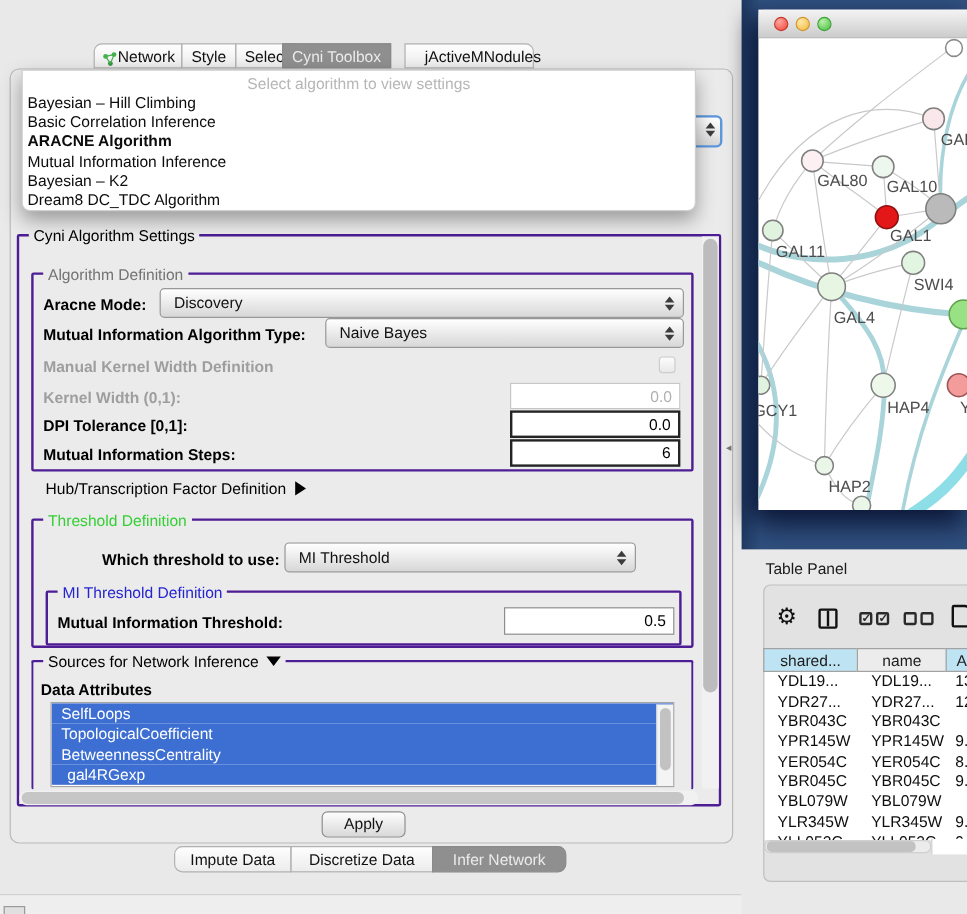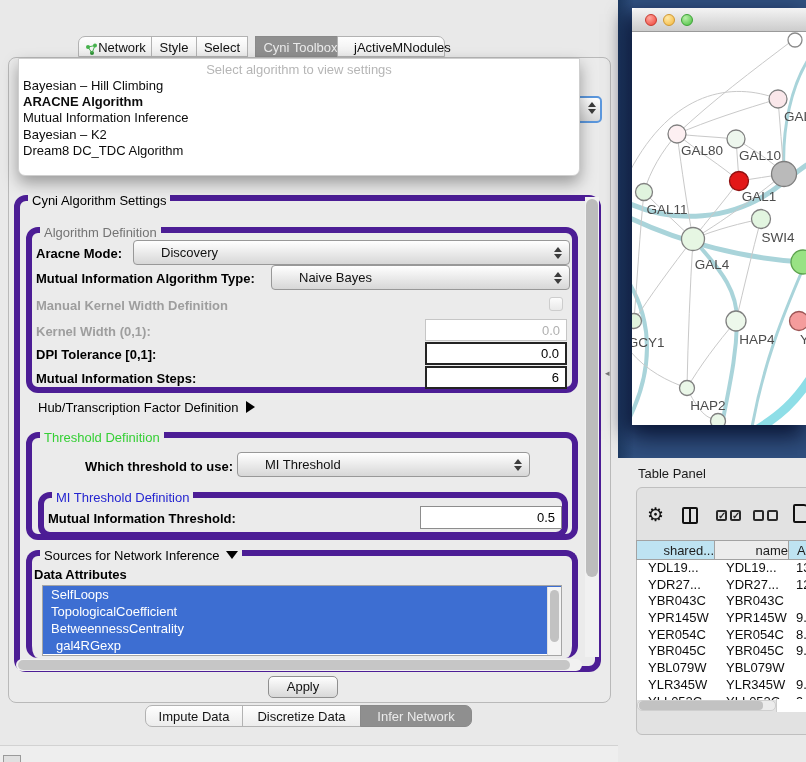--- a/index.html
+++ b/index.html
@@ -19,26 +19,26 @@
        font-size:13px;color:#111;text-align:center;line-height:21px;box-sizing:border-box;}
   .tab.sel{background:#8f8f8f;color:#ebebeb;border-color:#8a8a8a;}
   .tab-first{border-radius:7px 0 0 0;}
   .tab-last{border-radius:0 7px 0 0;}
   .btab{top:705px;height:22px;line-height:22px;}
   .btab-first{border-radius:7px 0 0 7px;}
   .btab-last{border-radius:0 7px 7px 0;}
   .net-ic{left:6px;top:4px;}
   
   .main-panel{left:8px;top:57px;width:603px;height:646px;background:#ebebeb;border:1px solid #b9b9b9;border-radius:8px;box-sizing:border-box;}
-  .group{border:6px solid #4c1d95;border-radius:12px;box-sizing:border-box;background:transparent;}
+  .group{border:2px solid #4c1d95;border-radius:2px;box-sizing:border-box;background:transparent;}
   .glabel{position:absolute;top:-8px;left:8px;background:#ebebeb;padding:0 4px;font-size:13px;white-space:nowrap;}
   .lbl{font-size:13px;font-weight:bold;color:#000;white-space:nowrap;}
   .lbl.dis{color:#9e9e9e;}
   .combo{background:linear-gradient(#ffffff,#d7d7d7);border:1px solid #989898;border-radius:4px;
-         font-size:13px;color:#111;display:flex;align-items:center;padding-left:27px;box-sizing:border-box;}
+         font-size:13px;color:#111;display:flex;align-items:center;padding-left:11px;box-sizing:border-box;}
   .arrs{margin-left:auto;margin-right:7px;display:flex;flex-direction:column;align-items:center;}
   .arrs i{display:block;width:0;height:0;border-left:4px solid transparent;border-right:4px solid transparent;}
   .arrs .u{border-bottom:5px solid #3c3c3c;margin-bottom:2px;}
   .arrs .dn{border-top:5px solid #3c3c3c;}
   input.tf{position:absolute;box-sizing:border-box;font-family:"Liberation Sans",sans-serif;
            font-size:13px;text-align:right;padding:0 6px 0 2px;background:#fff;}
   .tf-strong{border:2px solid #242424;}
   .tf-med{border:1px solid #8d8d8d;}
   .tf-dis{border:1px solid #c6c6c6;color:#b0b0b0;background:#fcfcfc;}
   .cbox{width:14px;height:14px;border:1px solid #cdcdcd;border-radius:3px;background:linear-gradient(#fcfcfc,#e9e9e9);box-sizing:border-box;}
@@ -80,21 +80,21 @@
   .right-lower{left:618px;top:458px;width:188px;height:304px;background:#e9e9e9;}
   .tp-title{left:638px;top:466px;font-size:13px;color:#1b1b1b;}
   .tp-box{left:636px;top:487px;width:176px;height:248px;background:#e2e2e2;border:1px solid #bfbfbf;border-radius:6px;box-sizing:border-box;}
   .ticon{color:#111;}
   .gear{left:647px;top:504px;font-size:19px;line-height:22px;}
   .colsplit{left:682px;top:507px;width:16px;height:17px;border:2px solid #111;border-radius:2px;box-sizing:border-box;}
   .colsplit i{position:absolute;left:5px;top:0;width:2px;height:13px;background:#111;}
   .ckb{top:510px;width:11px;height:11px;border:2px solid #2a2a2a;border-radius:2px;box-sizing:border-box;font-size:10px;line-height:8px;text-align:center;color:#2a2a2a;font-weight:bold;}
   .pagic{left:793px;top:504px;width:16px;height:19px;border:2px solid #111;border-radius:2px 5px 2px 2px;box-sizing:border-box;background:#e2e2e2;}
   .thead{left:636px;top:540px;width:176px;height:20px;display:grid;grid-template-columns:78px 74px 1fr;}
-  .th{border:1px solid #a2a2a2;border-right:none;font-size:13px;color:#1d1d1d;text-align:right;line-height:19px;box-sizing:border-box;background:#ececec;overflow:hidden;}
+  .th{border:1px solid #a2a2a2;border-right:none;font-size:13px;color:#1d1d1d;text-align:center;line-height:19px;box-sizing:border-box;background:#ececec;overflow:hidden;}
   .th.hl{background:var(--hdr,#bee3f2);}
   .tbody{left:636px;top:560px;width:176px;height:140px;background:#fff;overflow:hidden;border-left:1px solid #bbb;}
   .tr{display:grid;grid-template-columns:78px 74px 1fr;height:16.7px;}
   .td{font-size:13px;color:#0e0e0e;line-height:16.6px;padding-left:11px;white-space:nowrap;overflow:hidden;}
   .td.num{padding-left:7px;}
   .tp-hscroll{left:637px;top:700px;width:139px;height:11px;background:#ececec;border:1px solid #cfcfcf;border-radius:5px;box-sizing:border-box;}
   .tp-hthumb{left:639px;top:701px;width:124px;height:9px;border-radius:4px;background:#c2c2c2;}
   .tp-corner{left:776px;top:699px;width:30px;height:13px;background:#fff;border-left:1px solid #ccc;}
   svg text{font-family:"Liberation Sans",sans-serif;}
 </style>
@@ -111,21 +111,21 @@
             <circle cx="3" cy="4" r="2" fill="#45b14c"></circle>
             <circle cx="10" cy="2.5" r="2" fill="#45b14c"></circle>
             <circle cx="7" cy="10" r="2" fill="#2f8f36"></circle>
             <path d="M3 4 L10 2.5 L7 10 Z" fill="none" stroke="#45b14c" stroke-width="1"></path>
           </svg>
       </span>
       <span style="margin-left:14px;">Network</span>
     </div>
     <div class="abs tab" style="left:151px;width:46px;">Style</div>
     <div class="abs tab" style="left:196px;width:52px;">Select</div>
-    <div class="abs tab sel" style="left:255px;width:91px;">Cyni Toolbox</div>
+    <div class="abs tab sel" style="left:235px;width:91px;">Cyni Toolbox</div>
     <div class="abs tab tab-last" style="left:337px;width:108px;padding-left:16px;">jActiveMNodules</div>
 
     <div class="abs main-panel"></div>
 
     <div class="abs hidden-combo">
       <span class="arrs" style="margin:4px 0 0 5px;">
           <i class="u"></i>
           <i class="dn"></i>
         </span>
     </div>
@@ -207,20 +207,21 @@
     <div class="abs btn" style="left:268px;top:676px;width:70px;height:22px;">Apply</div>
 
     <div class="abs tab btab btab-first" style="left:145px;width:98px;">Impute Data</div>
     <div class="abs tab btab" style="left:242px;width:119px;">Discretize Data</div>
     <div class="abs tab btab btab-last sel" style="left:360px;width:112px;">Infer Network</div>
 
     <div class="abs popup">
       <div class="dd-prompt">Select algorithm to view settings</div>
       <div id="dropdown-items">
           <div class="dd-item">Bayesian – Hill Climbing</div>
+          <div class="dd-item">Basic Correlation Inference</div>
           <div class="dd-item bold">ARACNE Algorithm</div>
           <div class="dd-item">Mutual Information Inference</div>
           <div class="dd-item">Bayesian – K2</div>
           <div class="dd-item">Dream8 DC_TDC Algorithm</div>
         </div>
     </div>
 
     <div class="abs grip">◂</div>
   </div>
 

